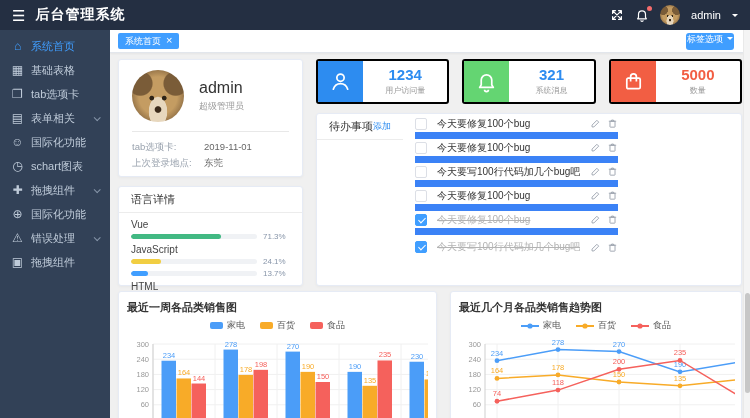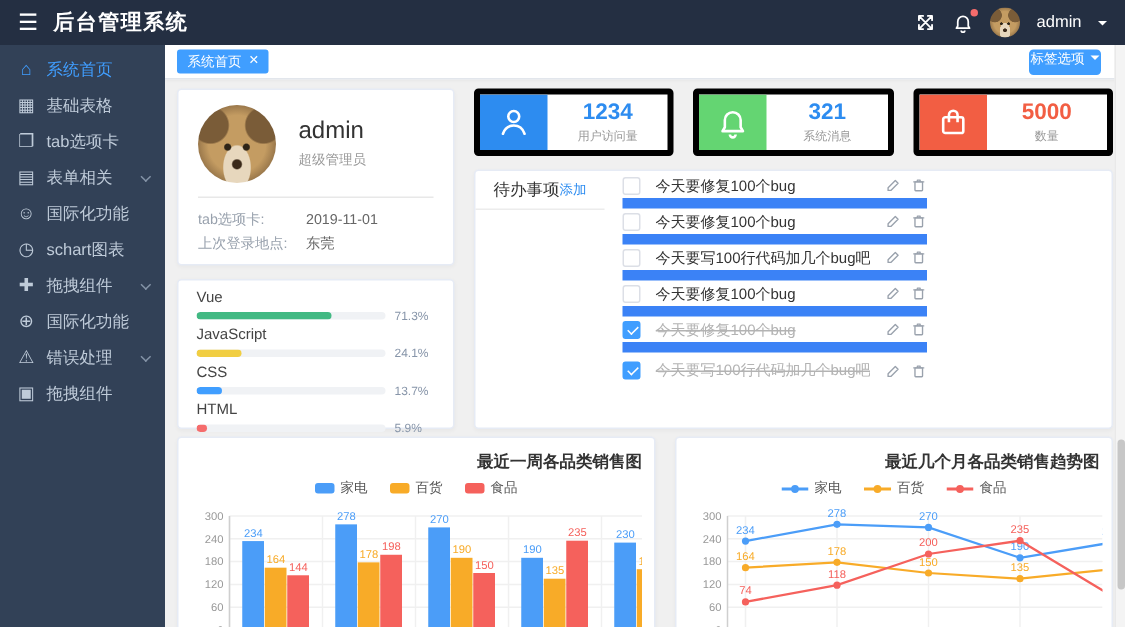--- a/index.html
+++ b/index.html
@@ -74,21 +74,21 @@
   .lang-body{padding:6px 12px 0;}
   .lang-item{margin-bottom:3px;}
   .lang-name{font-size:10px;color:#444;margin-bottom:2px;}
   .lang-bar-row{display:flex;align-items:center;gap:6px;}
   .lang-track{flex:1;height:5px;border-radius:3px;background:#f0f2f5;overflow:hidden;}
   .lang-fill{height:100%;border-radius:3px;}
   .lang-pct{width:27px;text-align:left;font-size:8px;color:#8795a9;}
 
   
   .stats{display:flex;gap:13px;height:45px;flex:none;}
-  .stat-card{flex:1;background:#fff;border:4px solid #000000;border-radius:3px;display:flex;overflow:hidden;}
+  .stat-card{flex:1;background:#fff;border:2px solid #000000;border-radius:3px;display:flex;overflow:hidden;}
   .stat-icon{width:45px;flex:none;display:flex;align-items:center;justify-content:center;}
   .stat-icon svg{width:23px;height:23px;}
   .stat-info{flex:1;display:flex;flex-direction:column;align-items:center;justify-content:center;}
   .stat-num{font-size:15px;font-weight:bold;line-height:1.1;}
   .stat-label{font-size:8px;color:#999;margin-top:2px;}
 
   
   .todo-card{flex:1;display:flex;flex-direction:row;min-height:0;}
   .add-link{font-size:9px;color:#2d8cf0;cursor:pointer;}
   .todo-list{padding:1px 12px 0;overflow:hidden;}
@@ -102,21 +102,21 @@
   .todo-text{flex:1;font-size:10px;color:#333;white-space:nowrap;overflow:hidden;}
   .todo-item.done .todo-text{color:#b3b3b3;text-decoration:line-through;}
   .todo-icons{display:flex;gap:6px;align-items:center;}
   .todo-icons svg{width:11px;height:11px;cursor:pointer;}
 
   
   .row2{display:flex;gap:13px;margin-top:5px;}
   .chart-card{height:162px;padding:8px;overflow:hidden;}
   .bar-card{width:319px;flex:none;}
   .line-card{flex:1;min-width:0;}
-  .chart-title{text-align:right;font-size:11px;font-weight:bold;color:#333;}
+  .chart-title{text-align:left;font-size:11px;font-weight:bold;color:#333;}
   .chart-legend{display:flex;justify-content:center;align-items:center;gap:15px;margin:4px 0 2px;}
   .legend-entry{display:flex;align-items:center;gap:4px;font-size:9px;color:#555;}
   .legend-swatch{width:13px;height:7px;border-radius:2px;display:block;}
 
   
   .scrollbar{position:absolute;top:30px;right:0;bottom:0;width:7px;background:#f4f4f4;
              border-left:1px solid #e9e9e9;z-index:40;}
   .scroll-thumb{position:absolute;top:263px;left:1px;width:5px;height:100px;background:#c7c7c7;border-radius:3px;}
 </style>
 </head>
@@ -220,41 +220,43 @@
               <span class="pr-label">tab选项卡:</span>
               <span class="pr-value">2019-11-01</span>
             </div>
             <div class="pr-row">
               <span class="pr-label">上次登录地点:</span>
               <span class="pr-value">东莞</span>
             </div>
           </div>
 
           <div class="card lang-card">
+            <div class="card-header">
+              <span>语言详情</span>
+            </div>
             <div class="lang-body" id="lang-list">
                 <div class="lang-item">
                   <div class="lang-name">Vue</div>
                   <div class="lang-bar-row">
                     <div class="lang-track">
                       <div class="lang-fill" style="width: 71.3%; background: rgb(66, 185, 131);"></div>
                     </div>
                     <span class="lang-pct">71.3%</span>
                   </div>
                 </div>
                 <div class="lang-item">
                   <div class="lang-name">JavaScript</div>
                   <div class="lang-bar-row">
                     <div class="lang-track">
                       <div class="lang-fill" style="width: 24.1%; background: rgb(241, 206, 66);"></div>
                     </div>
                     <span class="lang-pct">24.1%</span>
                   </div>
                 </div>
                 <div class="lang-item">
-                  <div class="lang-name">CSS</div>
                   <div class="lang-bar-row">
                     <div class="lang-track">
                       <div class="lang-fill" style="width: 13.7%; background: rgb(64, 158, 255);"></div>
                     </div>
                     <span class="lang-pct">13.7%</span>
                   </div>
                 </div>
                 <div class="lang-item">
                   <div class="lang-name">HTML</div>
                   <div class="lang-bar-row">

